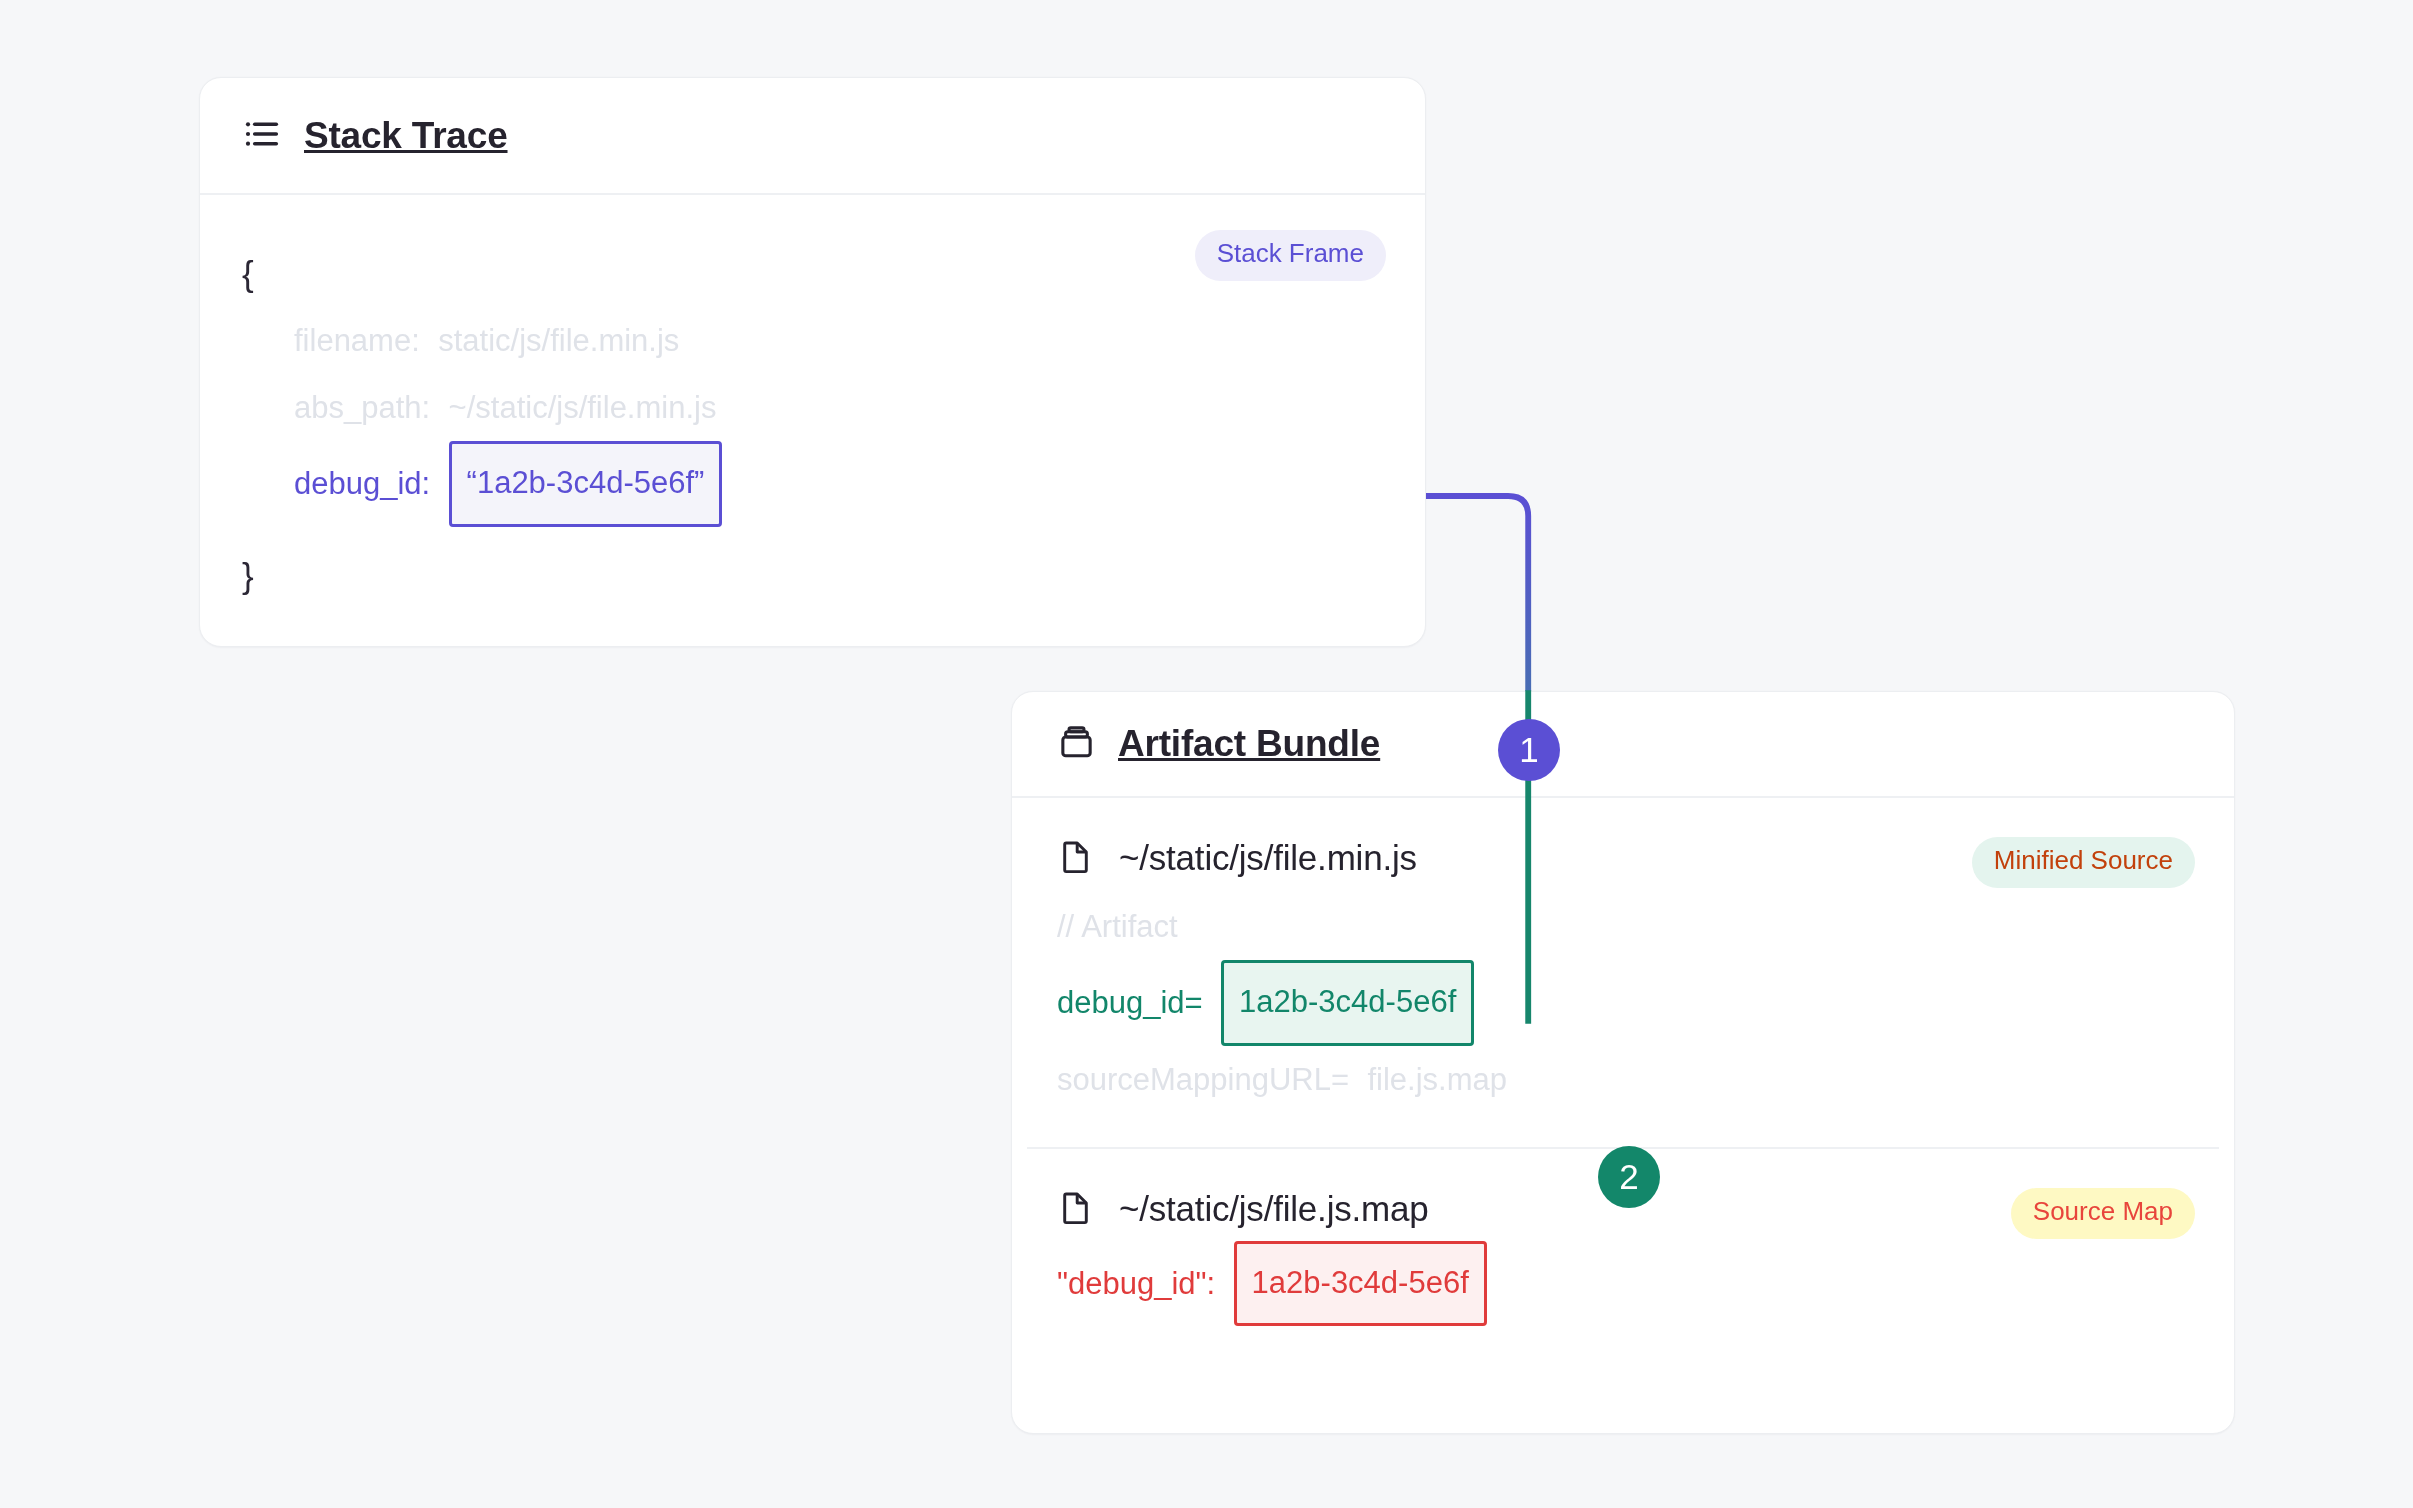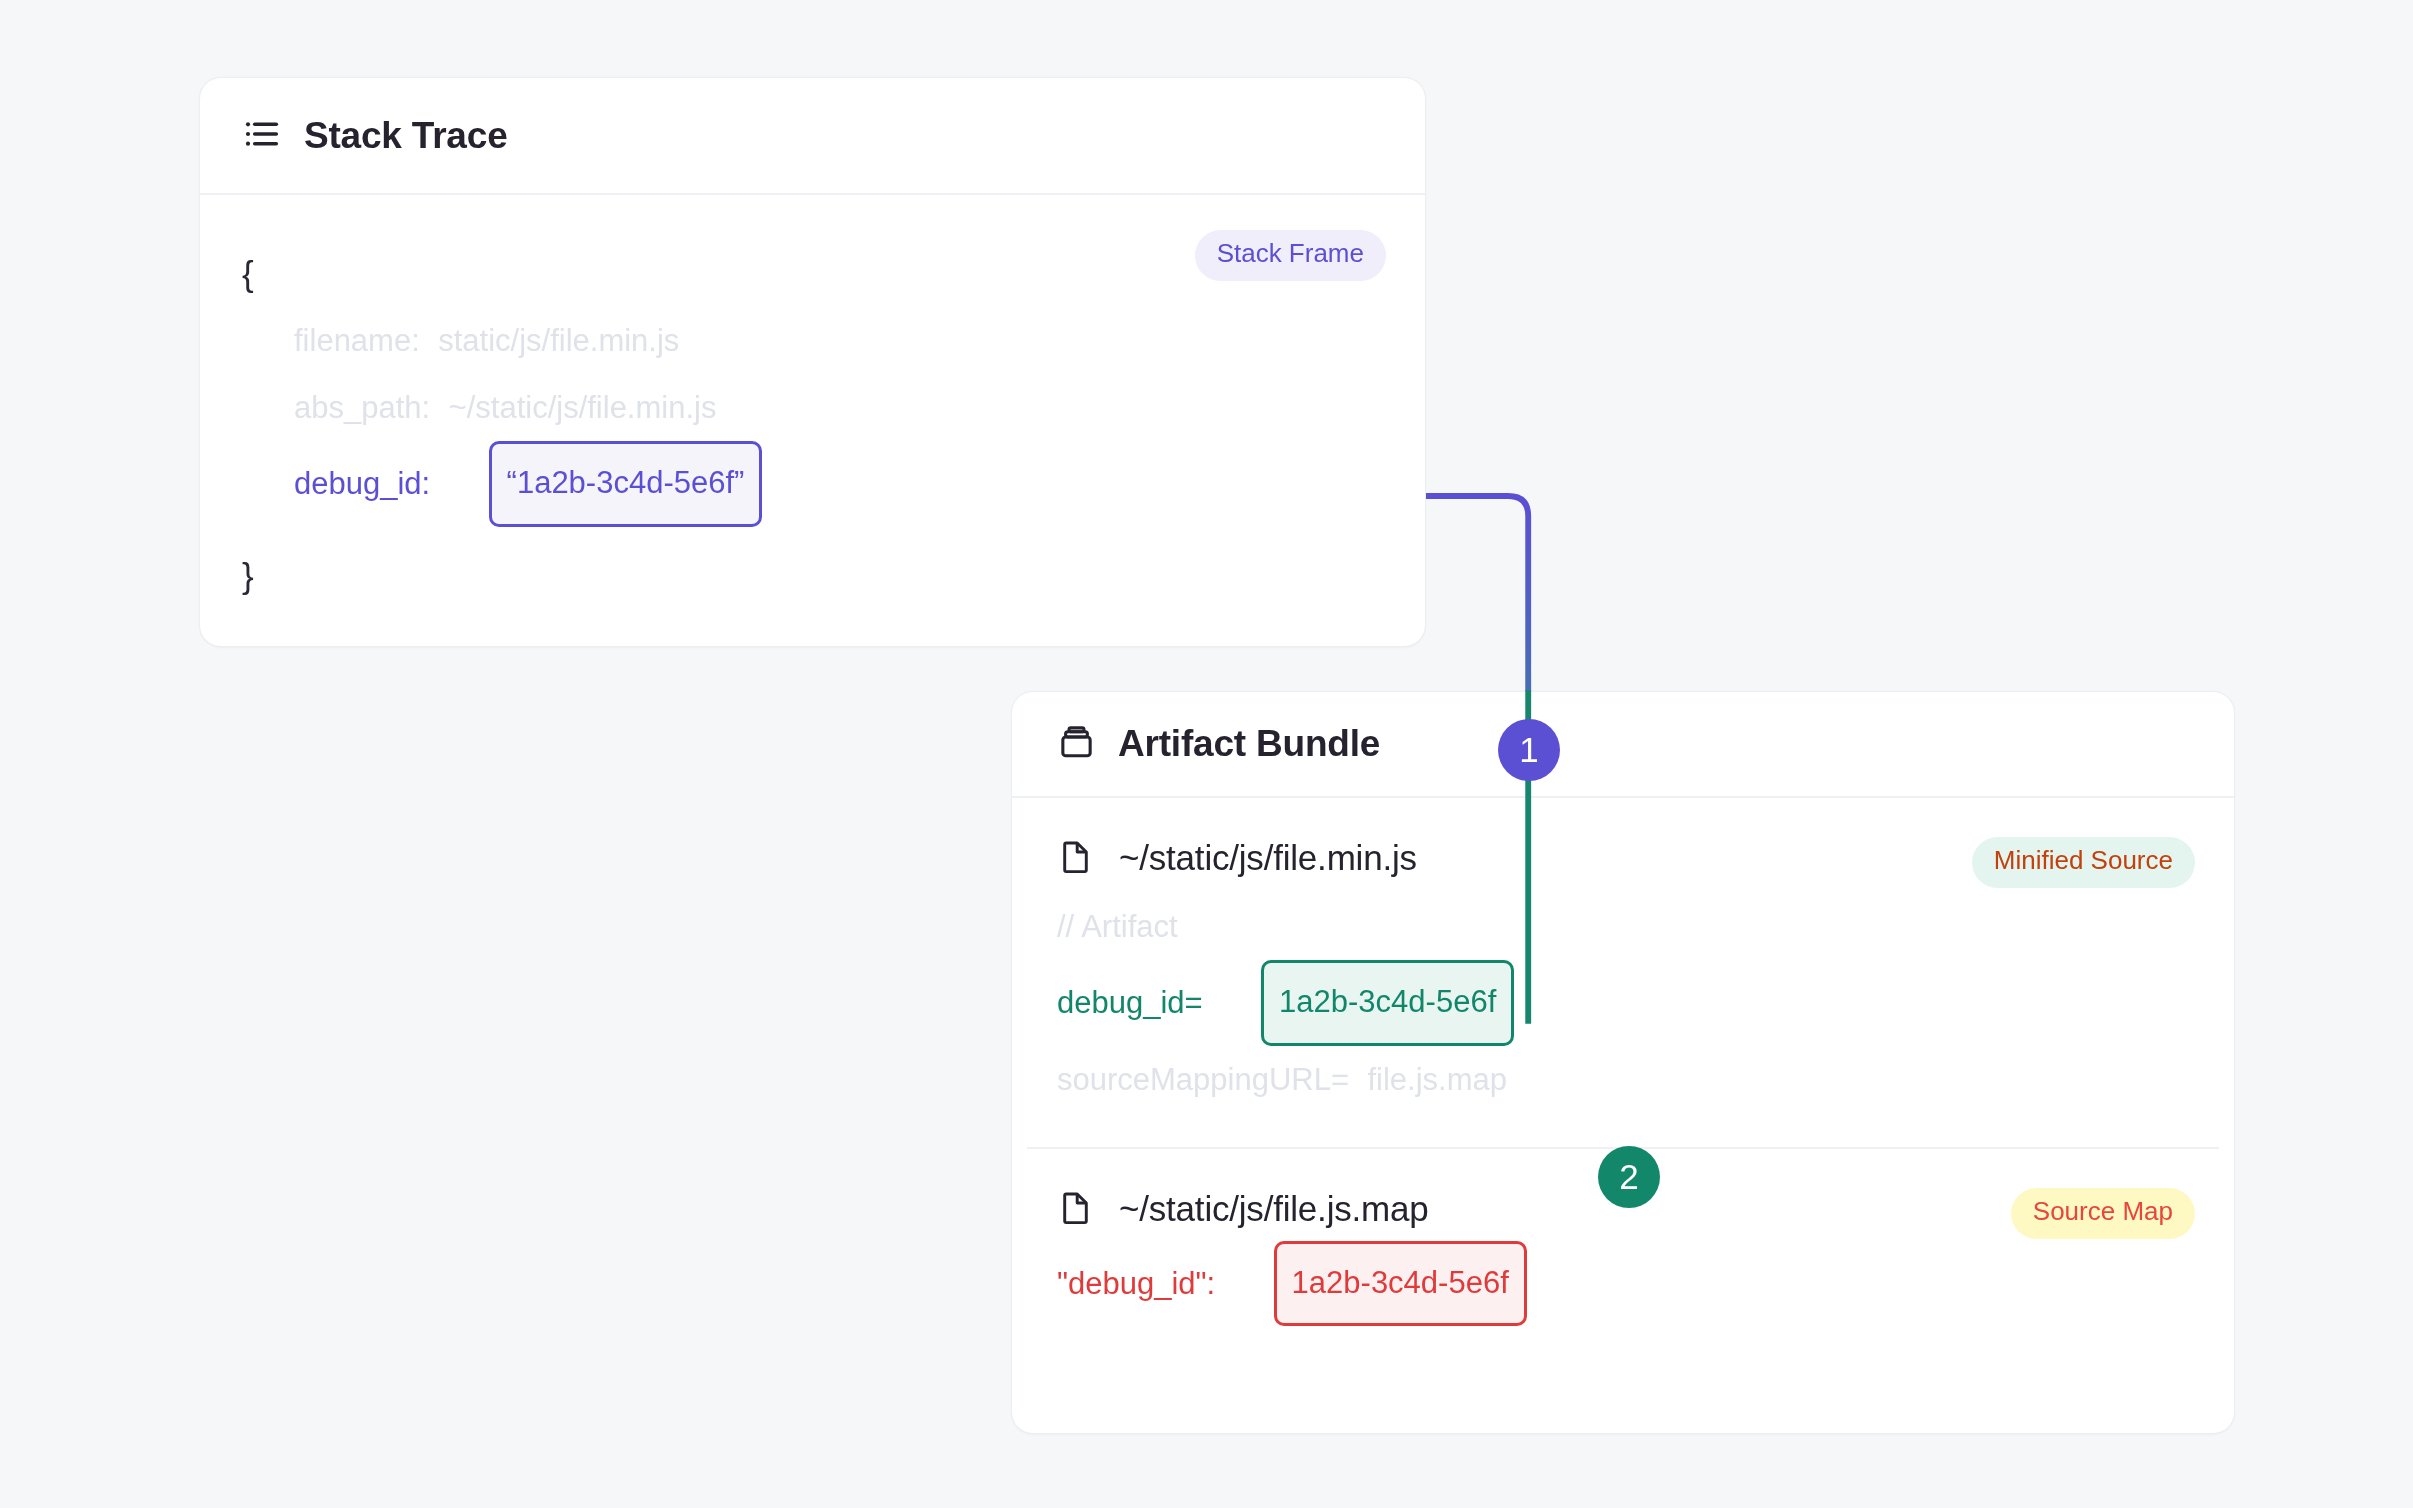--- a/index.html
+++ b/index.html
@@ -55,20 +55,21 @@
     gap: 22px;
     border-bottom: 2.5px solid #eef0f3;
     box-sizing: border-box;
   }
   .card-title {
     font-size: 37px;
     font-weight: bold;
     color: #26232e;
     letter-spacing: -0.2px;
     white-space: nowrap;
+    text-decoration: underline;
   }
   .card-body { position: relative; box-sizing: border-box; }
 
   
   #stack-trace-card {
     left: 199px;
     top: 77px;
     width: 1225px;
     height: 568px;
   }
@@ -96,26 +97,25 @@
   }
   .faded {
     color: #dfe2e8;
   }
   .indent { padding-left: 52px; }
   .kv-key { margin-right: 18.4px; }
 
   
   .chip {
     display: inline-block;
-    border-radius: 10px;
+    border-radius: 4px;
     padding: 5px 15px 7.5px 15px;
     box-sizing: border-box;
     position: relative;
     z-index: 20;
-    margin-left: 40px;
   }
   .chip-purple {
     border: 3.4px solid #5b4fd4;
     background: #f4f4fa;
     color: #5b4fd4;
   }
   .chip-green {
     border: 3.4px solid #12866a;
     background: #e8f5f0;
     color: #12866a;

